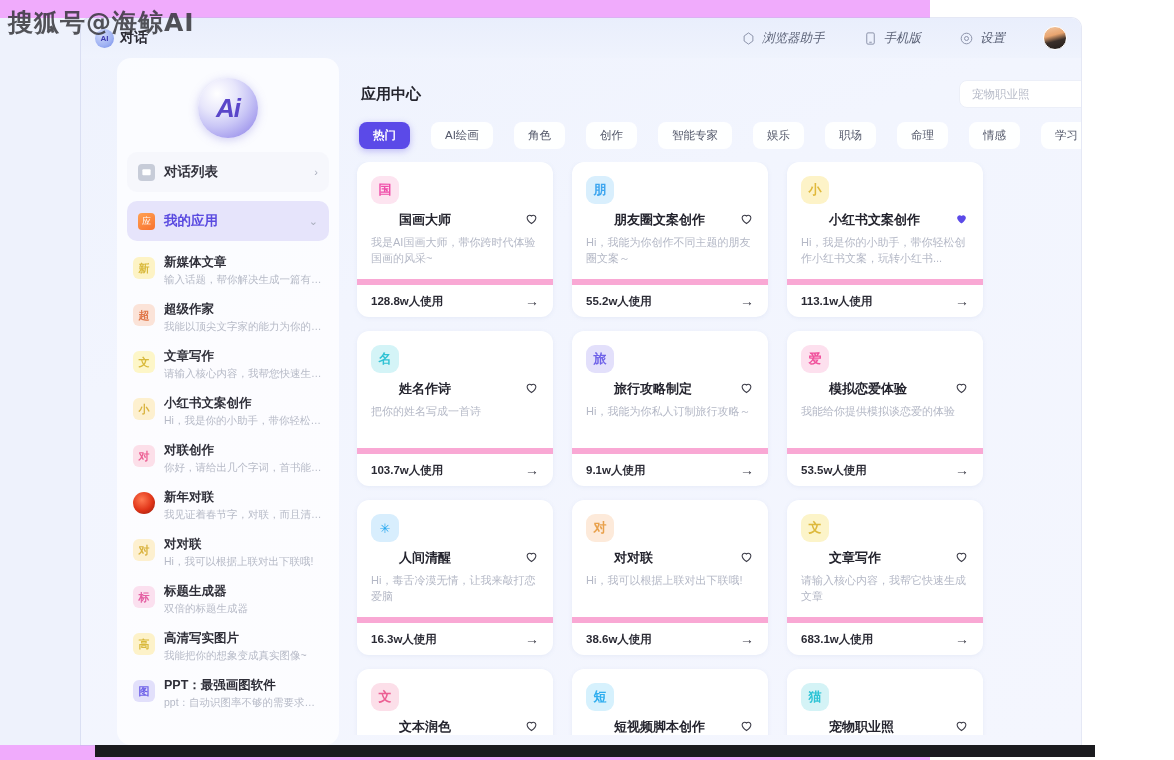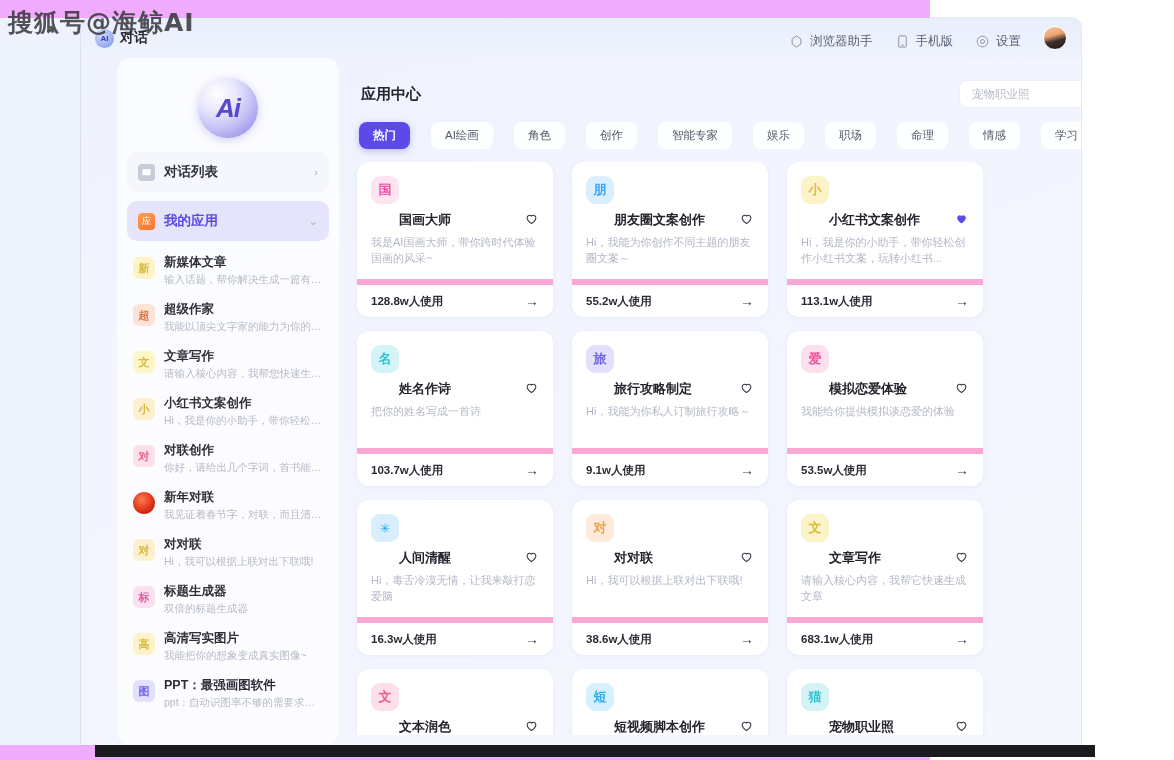--- a/index.html
+++ b/index.html
@@ -45,21 +45,21 @@
   }
   .brand { display:flex; align-items:center; gap:6px; }
   .brand-logo {
     width: 19px; height: 19px; border-radius: 50%;
     background: radial-gradient(circle at 35% 30%, #cfd9fb 0%, #9fb2f3 60%, #6f86e8 100%);
     display:flex; align-items:center; justify-content:center;
     font-size: 8px; color:#3d3ab0; font-weight:700;
   }
   .brand-title { font-size: 14px; color:#2a2a33; font-weight:700; }
 
-  .topbar-right { margin-left:auto; display:flex; align-items:flex-end; gap: 22px; }
+  .topbar-right { margin-left:auto; display:flex; align-items:center; gap: 38px; font-style: italic; }
   .tb-item { display:flex; align-items:center; gap:6px; font-size:12.5px; color:#5b6277; cursor:pointer;}
   .tb-icon { width:15px; height:15px; color:#8d94ab; display:inline-flex; }
   .tb-icon svg { width:100%; height:100%; }
   .avatar {
     width: 24px; height:24px; border-radius:50%;
     background: linear-gradient(165deg,#f3c9a4 0%, #e8a46f 38%, #3a2f2a 62%, #221c19 100%);
     border: 1.5px solid #fff;
   }
 
   

